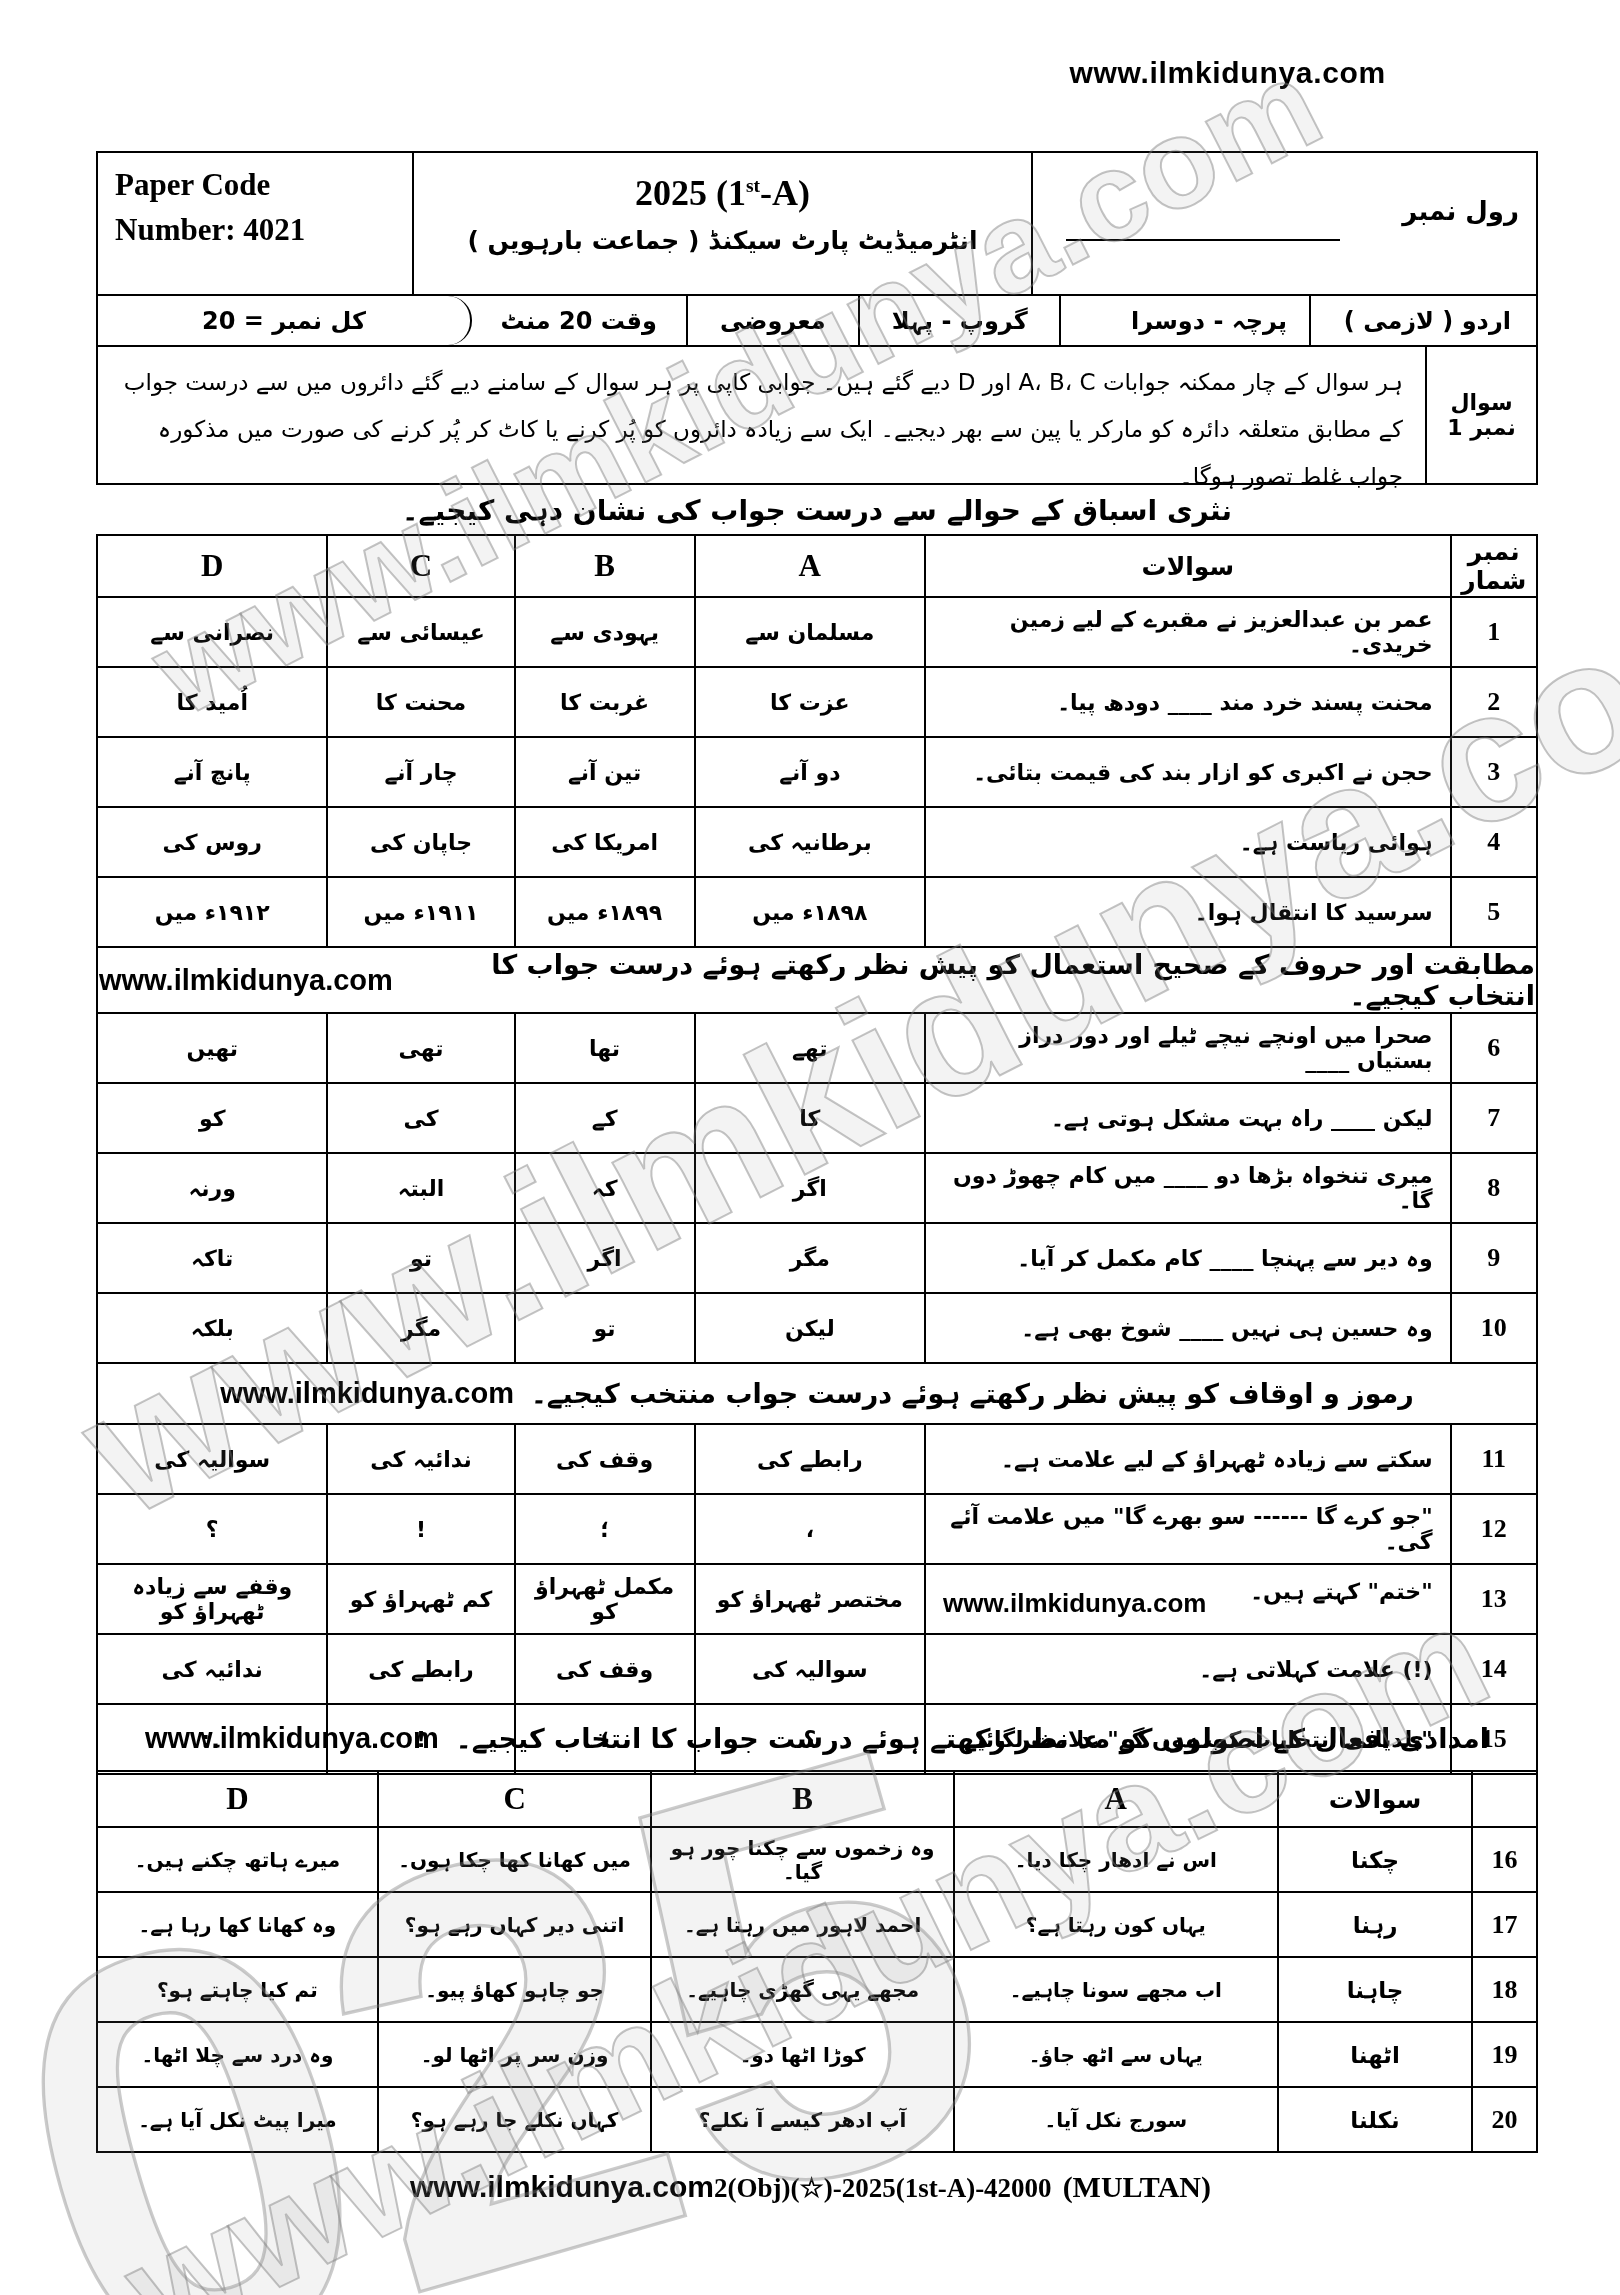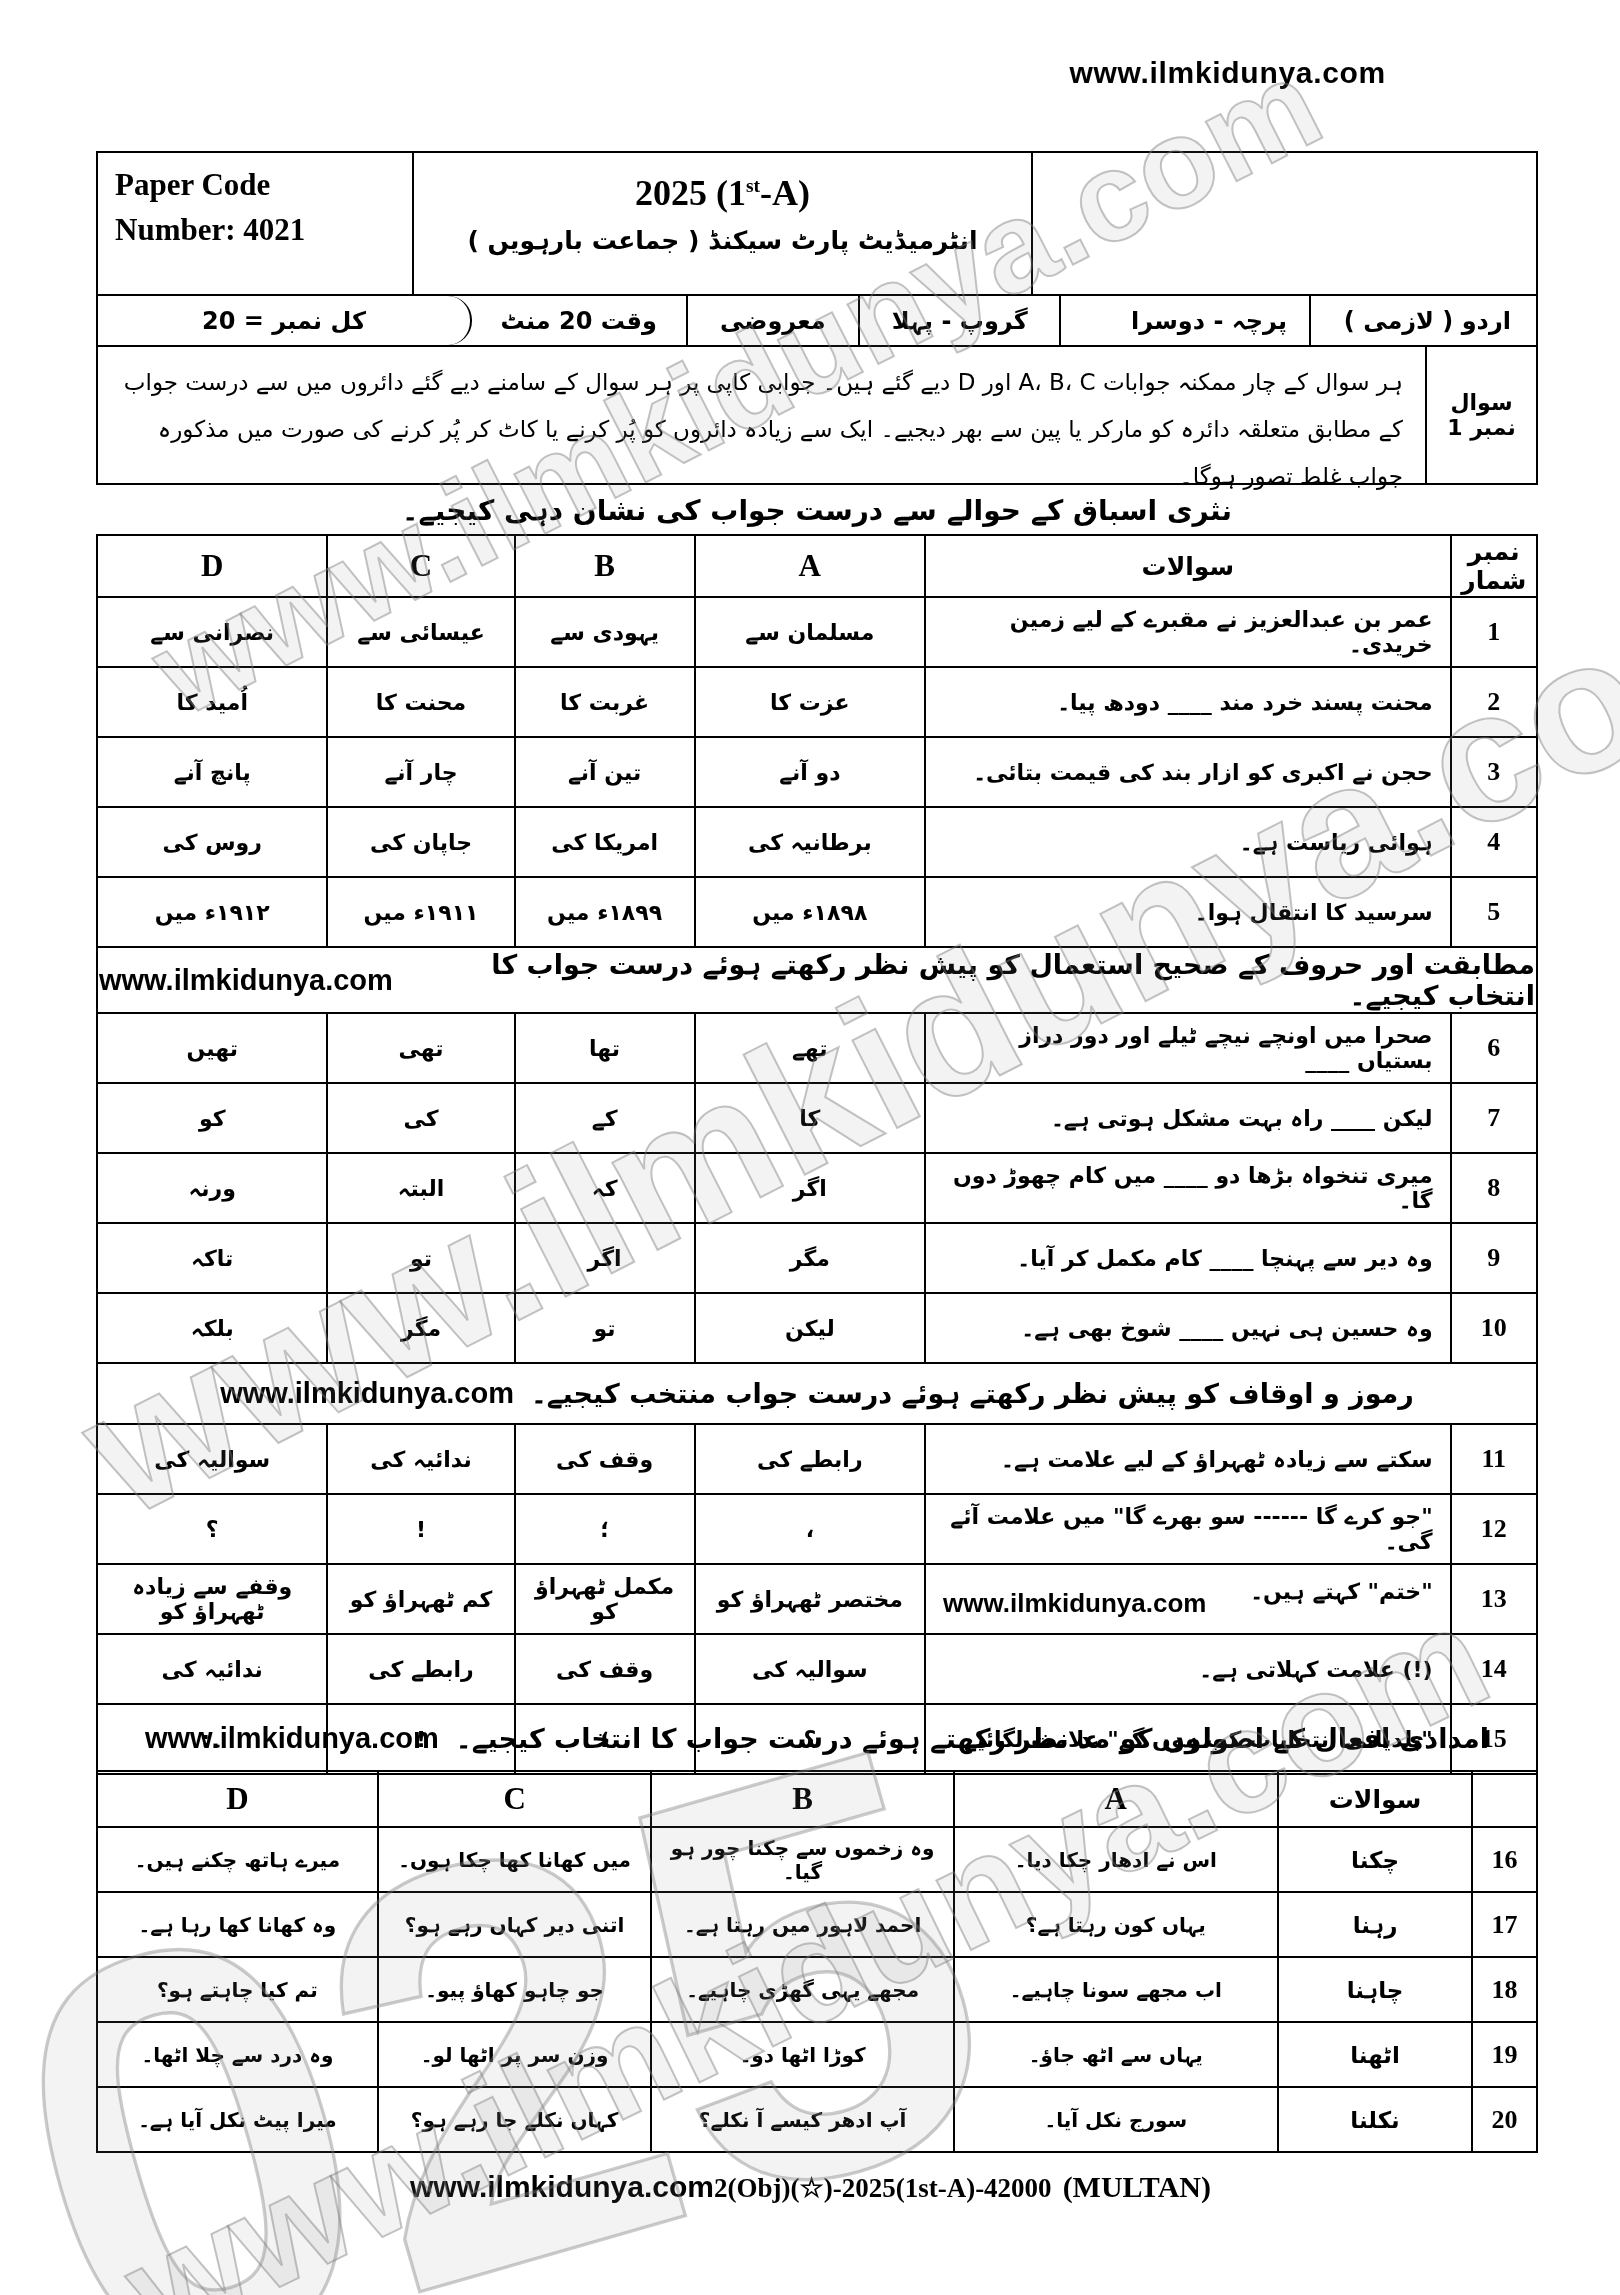--- a/index.html
+++ b/index.html
@@ -88,20 +88,24 @@
   <div class="site-top">www.ilmkidunya.com</div>
 
   <div class="header-grid">
     <div class="hg-left">
       <div>Paper Code</div>
       <div>Number: 4021</div>
     </div>
     <div class="hg-mid">
       <div class="year-title"><span>2025 (1</span><sup>st</sup><span>-A)</span></div>
       <div class="exam-line" dir="rtl">انٹرمیڈیٹ پارٹ سیکنڈ ( جماعت بارہویں )</div>
+    </div>
+    <div class="hg-right">
+      <div class="roll-label" dir="rtl">رول نمبر</div>
+      <div class="roll-line"></div>
     </div>
   </div>
 
   <div class="info-row">
     <div class="info-cell ic0" dir="rtl">کل نمبر = 20</div>
     <div class="info-cell ic1" dir="rtl">وقت 20 منٹ</div>
     <div class="info-cell ic2" dir="rtl">معروضی</div>
     <div class="info-cell ic3" dir="rtl">گروپ - پہلا</div>
     <div class="info-cell ic4" dir="rtl">پرچہ - دوسرا</div>
     <div class="info-cell ic5" dir="rtl">اردو ( لازمی )</div>

